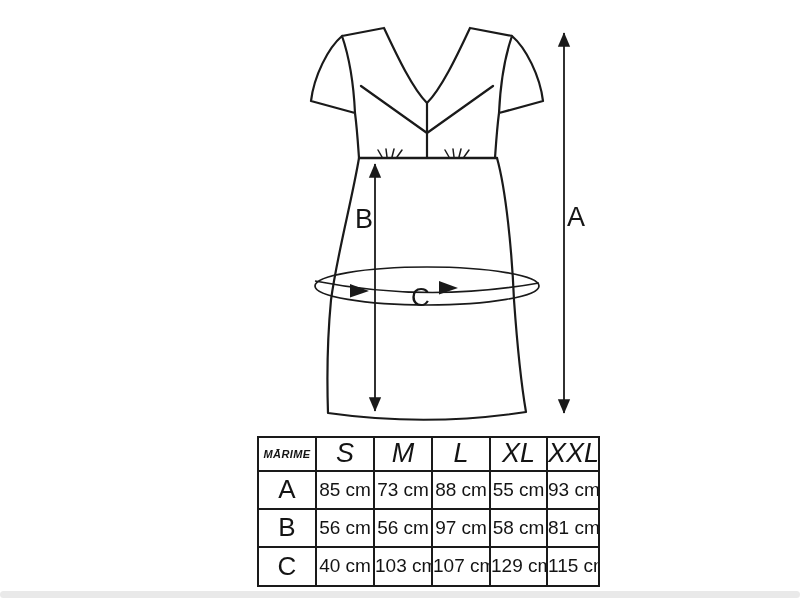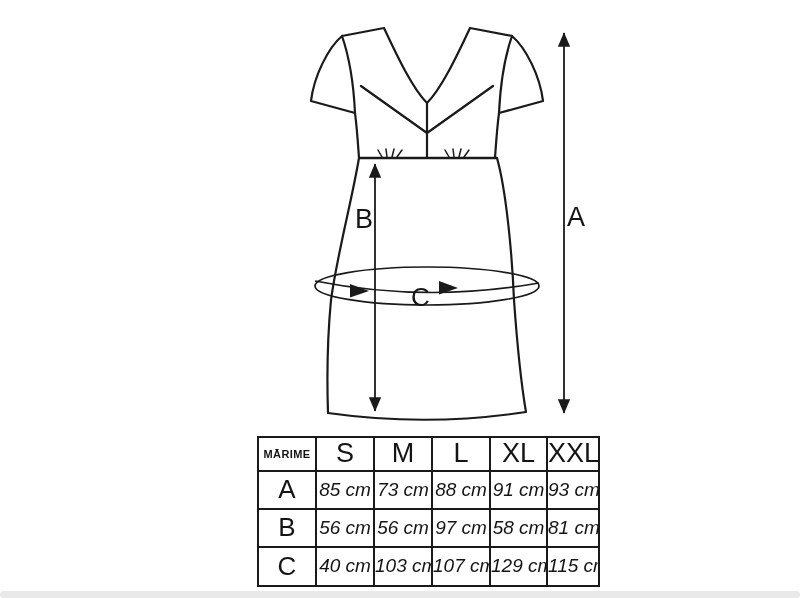--- a/index.html
+++ b/index.html
@@ -13,22 +13,22 @@
     position:absolute;left:257px;top:436px;width:341px;height:151px;
     border-collapse:collapse;table-layout:fixed;background:#fff;color:#141414;
   }
   table.size-table th, table.size-table td{
     border:2px solid #1a1a1a;text-align:center;vertical-align:middle;padding:0;
     overflow:hidden;white-space:nowrap;
   }
   th.corner-cell{font-size:11px;font-weight:bold;letter-spacing:0.4px;}
   th.size-cell{font-size:27px;font-weight:400;}
   th.rowlabel-cell{font-size:26px;font-weight:400;}
-  td.value-cell{font-size:19px;font-style:italic;font-weight:400;}
-  tr.hdr-row{height:29px;}
+  td.value-cell{font-size:19px;font-weight:400;}
+  tr.hdr-row{height:29px;font-style:italic;}
   tr.meas-row{height:37px;}
   tr.meas-row-last{height:38px;}
   .bottom-strip{
     position:absolute;left:0;right:0;bottom:0;height:7px;
     background:#e9e9e9;border-radius:8px;
   }
 </style>
 </head>
 <body>
 
@@ -98,21 +98,21 @@
         <th class="size-cell">M</th>
         <th class="size-cell">L</th>
         <th class="size-cell">XL</th>
         <th class="size-cell">XXL</th>
       </tr>
       <tr class="meas-row">
         <th class="rowlabel-cell">A</th>
         <td class="value-cell">85 cm</td>
         <td class="value-cell">73 cm</td>
         <td class="value-cell">88 cm</td>
-        <td class="value-cell">91 cm</td>
+        <td class="value-cell">55 cm</td>
         <td class="value-cell">93 cm</td>
       </tr>
       <tr class="meas-row">
         <th class="rowlabel-cell">B</th>
         <td class="value-cell">56 cm</td>
         <td class="value-cell">56 cm</td>
         <td class="value-cell">97 cm</td>
         <td class="value-cell">58 cm</td>
         <td class="value-cell">81 cm</td>
       </tr>

